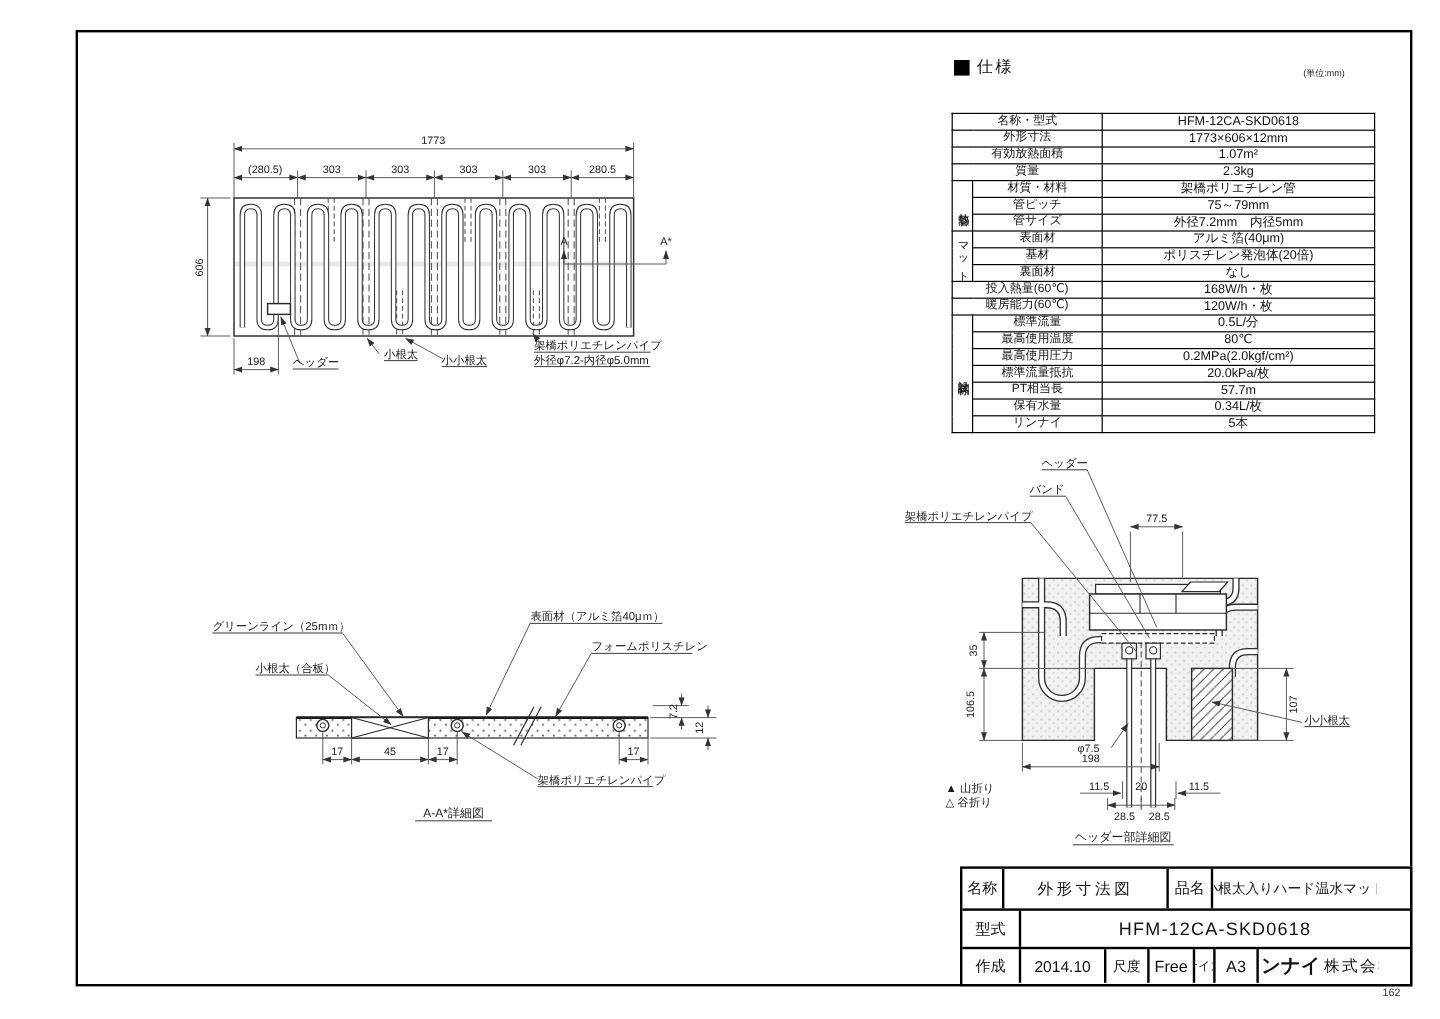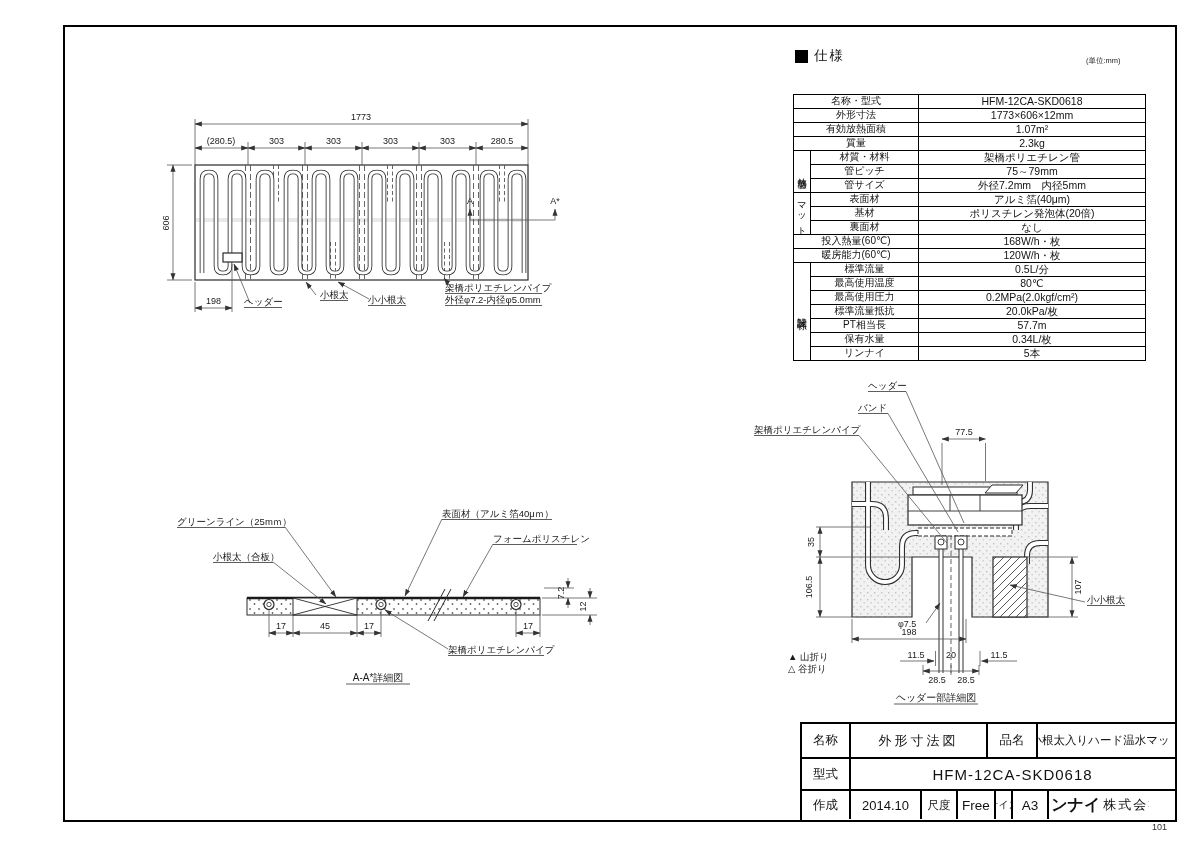--- a/index.html
+++ b/index.html
@@ -419,37 +419,37 @@
         </tr>
     <tr>
           <td class="lb">リンナイ</td>
           <td class="vl">5本</td>
         </tr>
     </tbody>
   </table>
 
   <div class="tblock">
     <div class="tb-row" style="height:33px;">
-      <div class="tb-cell" style="width:47px;font-size:12.5px;">名称</div>
+      <div class="tb-cell" style="width:33px;font-size:12.5px;">名称</div>
       <div class="tb-cell" style="width:137px;font-size:13px;letter-spacing:3px;">外形寸法図</div>
-      <div class="tb-cell" style="width:50px;font-size:12.5px;text-align:right;">品名</div>
+      <div class="tb-cell" style="width:37px;font-size:12.5px;text-align:right;">品名</div>
       <div class="tb-cell" style="width:138px;font-size:11.5px;">小根太入りハード温水マット</div>
     </div>
     <div class="tb-row" style="height:32px;">
       <div class="tb-cell" style="width:47px;font-size:12.5px;">型式</div>
       <div class="tb-cell" style="width:325px;font-size:15px;letter-spacing:1px;">HFM-12CA-SKD0618</div>
     </div>
     <div class="tb-row" style="height:30px;">
       <div class="tb-cell" style="width:47px;font-size:12.5px;">作成</div>
       <div class="tb-cell" style="width:71px;font-size:13px;">2014.10</div>
       <div class="tb-cell" style="width:36px;font-size:11.5px;">尺度</div>
       <div class="tb-cell" style="width:38px;font-size:13.5px;">Free</div>
       <div class="tb-cell" style="width:17px;font-size:10px;">サイズ</div>
       <div class="tb-cell" style="width:36px;font-size:13.5px;">A3</div>
       <div class="tb-cell" style="width:102px;">
         <span style="font-weight:bold;font-size:16px;">リンナイ</span>
         <span style="font-size:13px;letter-spacing:2px;margin-left:3px;">株式会社</span>
       </div>
     </div>
   </div>
 
-  <div class="pagenum">101</div>
+  <div class="pagenum">162</div>
 </div>
 
 </body></html>

